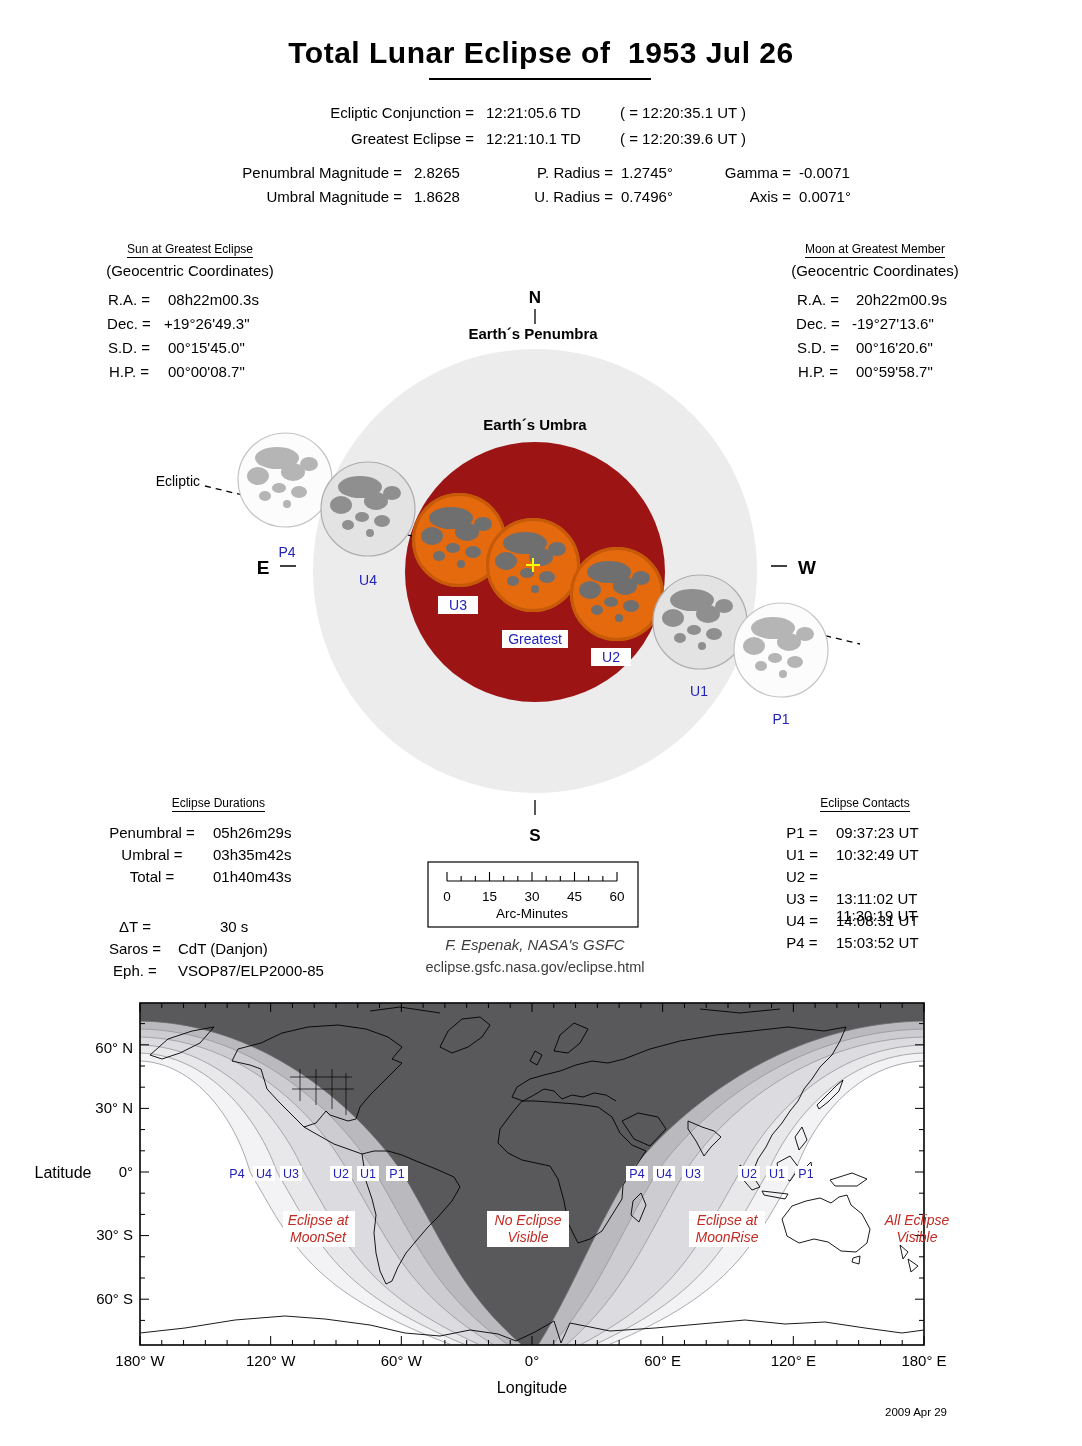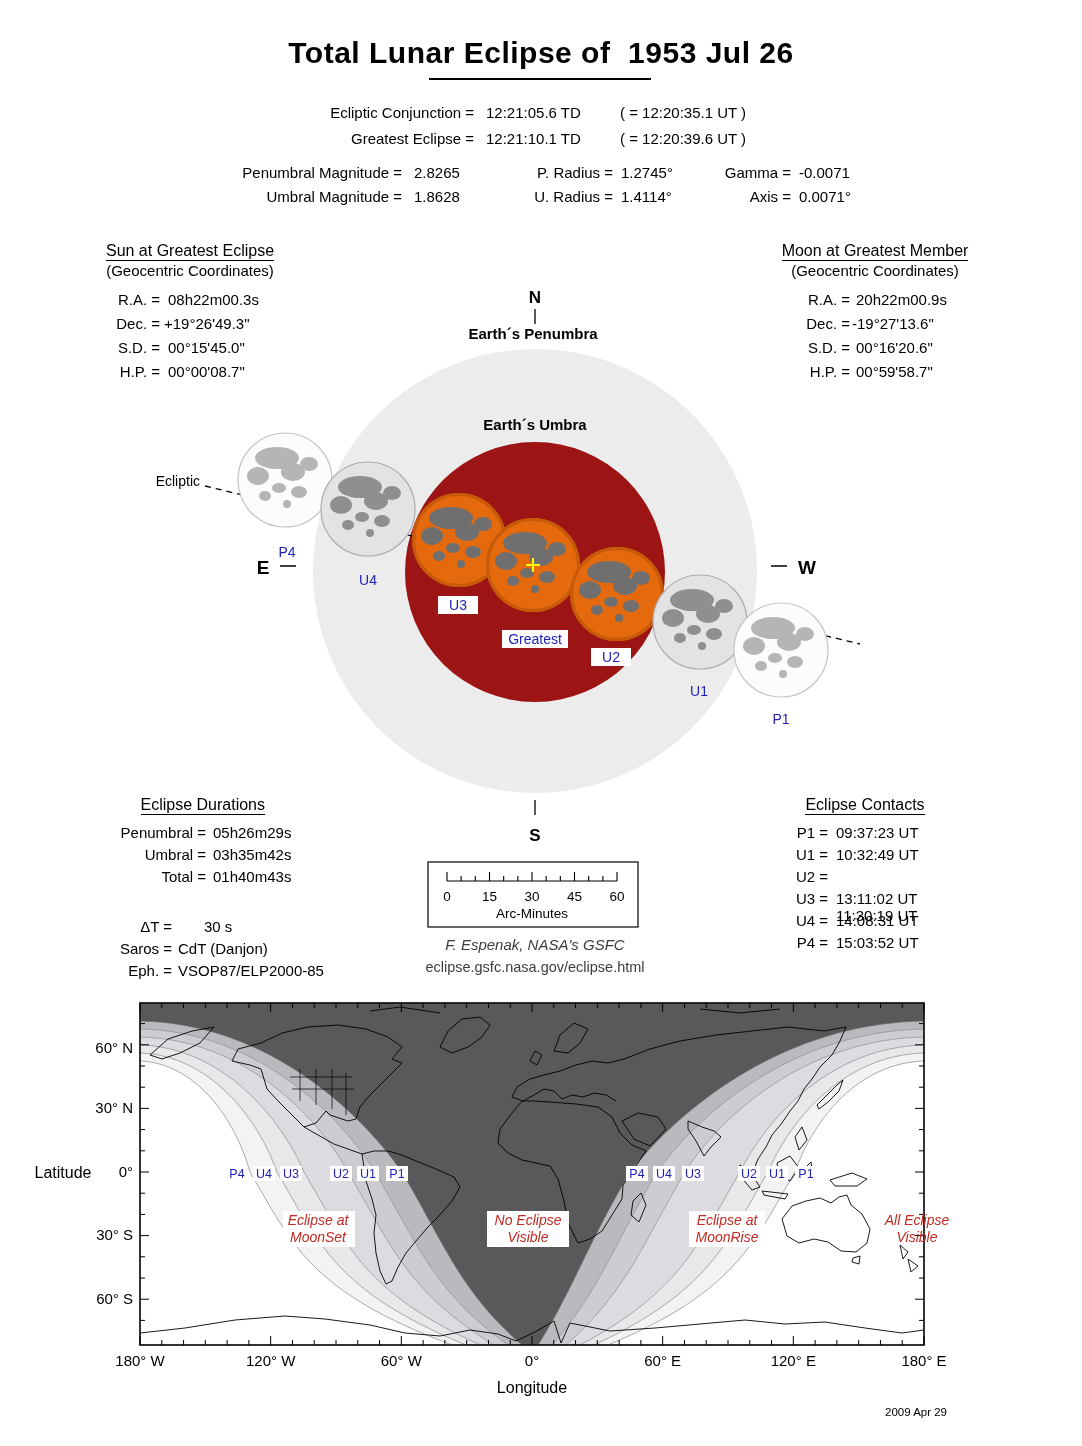--- a/index.html
+++ b/index.html
@@ -3,22 +3,22 @@
 <meta charset="utf-8">
 <style>
   html,body{margin:0;padding:0;background:#fff;}
   #page{position:relative;width:1082px;height:1446px;background:#fff;overflow:hidden;
         font-family:"Liberation Sans","DejaVu Sans",sans-serif;color:#000;}
   #gfx{position:absolute;left:0;top:0;z-index:0;}
   .abs{position:absolute;z-index:2;white-space:pre;}
   .title{left:0;top:24px;width:1082px;text-align:center;font-size:30px;font-weight:bold;letter-spacing:.5px;margin-top:12px;}
   .rule{position:absolute;left:429px;top:78px;width:222px;height:2px;background:#000;z-index:2;}
   .f15{font-size:15px;line-height:19px;}
-  .lbl{text-align:right;display:inline-block;}
-  .hd{font-size:16px;}
+  .lbl{text-align:center;display:inline-block;}
+  .hd{font-size:12px;}
   .hd span{border-bottom:1.5px solid #000;padding-bottom:1px;}
   .cj-lbl{left:228px;width:246px;text-align:right;}
   .cj-val{left:486px;}
   .cj-note{left:620px;}
   .st-l1{left:150px;width:252px;text-align:right;}
   .st-v1{left:414px;}
   .st-l2{left:460px;width:153px;text-align:right;}
   .st-v2{left:621px;text-align:right;}
   .st-l3{left:640px;width:151px;text-align:right;}
   .st-v3{left:799px;}
@@ -397,21 +397,21 @@
 
 <span class="abs f15 st-l1" style="top:163px">Penumbral Magnitude =</span>
 <span class="abs f15 st-v1" style="top:163px">2.8265</span>
 <span class="abs f15 st-l2" style="top:163px">P. Radius =</span>
 <span class="abs f15 st-v2" style="top:163px">1.2745°</span>
 <span class="abs f15 st-l3" style="top:163px">Gamma =</span>
 <span class="abs f15 st-v3" style="top:163px">-0.0071</span>
 <span class="abs f15 st-l1" style="top:187px">Umbral Magnitude =</span>
 <span class="abs f15 st-v1" style="top:187px">1.8628</span>
 <span class="abs f15 st-l2" style="top:187px">U. Radius =</span>
-<span class="abs f15 st-v2" style="top:187px">1.4114°</span>
+<span class="abs f15 st-v2" style="top:187px">0.7496°</span>
 <span class="abs f15 st-l3" style="top:187px">Axis =</span>
 <span class="abs f15 st-v3" style="top:187px">0.0071°</span>
 
 
 <div class="abs hd" style="left:60px;top:242px;width:260px;text-align:center"><span>Sun at Greatest Eclipse</span></div>
 <div class="abs f15" style="left:60px;top:261px;width:260px;text-align:center">(Geocentric Coordinates)</div>
 <span class="abs f15 lbl" style="left:98px;top:290px;width:62px">R.A. =</span>
 <span class="abs f15" style="left:168px;top:290px">08h22m00.3s</span>
 <span class="abs f15 lbl" style="left:98px;top:314px;width:62px">Dec. =</span>
 <span class="abs f15" style="left:164px;top:314px">+19°26'49.3"</span>
@@ -433,21 +433,21 @@
 
 <div class="abs hd" style="left:105px;top:796px;width:160px;text-align:right"><span>Eclipse Durations</span></div>
 <span class="abs f15 lbl" style="left:98px;top:823px;width:108px">Penumbral =</span>
 <span class="abs f15" style="left:213px;top:823px">05h26m29s</span>
 <span class="abs f15 lbl" style="left:98px;top:845px;width:108px">Umbral =</span>
 <span class="abs f15" style="left:213px;top:845px">03h35m42s</span>
 <span class="abs f15 lbl" style="left:98px;top:867px;width:108px">Total =</span>
 <span class="abs f15" style="left:213px;top:867px">01h40m43s</span>
 
 <span class="abs f15 lbl" style="left:98px;top:917px;width:74px">ΔT =</span>
-<span class="abs f15 pad1" style="left:178px;top:917px">30 s</span>
+<span class="abs f15 pad1" style="left:194px;top:917px">30 s</span>
 <span class="abs f15 lbl" style="left:98px;top:939px;width:74px">Saros =</span>
 <span class="abs f15" style="left:178px;top:939px">CdT (Danjon)</span>
 <span class="abs f15 lbl" style="left:98px;top:961px;width:74px">Eph. =</span>
 <span class="abs f15" style="left:178px;top:961px">VSOP87/ELP2000-85</span>
 
 <div class="abs hd" style="left:790px;top:796px;width:150px;text-align:center"><span>Eclipse Contacts</span></div>
 <span class="abs f15 lbl" style="left:776px;top:823px;width:52px">P1 =</span>
 <span class="abs f15" style="left:836px;top:823px">09:37:23 UT</span>
 <span class="abs f15 lbl" style="left:776px;top:845px;width:52px">U1 =</span>
 <span class="abs f15" style="left:836px;top:845px">10:32:49 UT</span>

